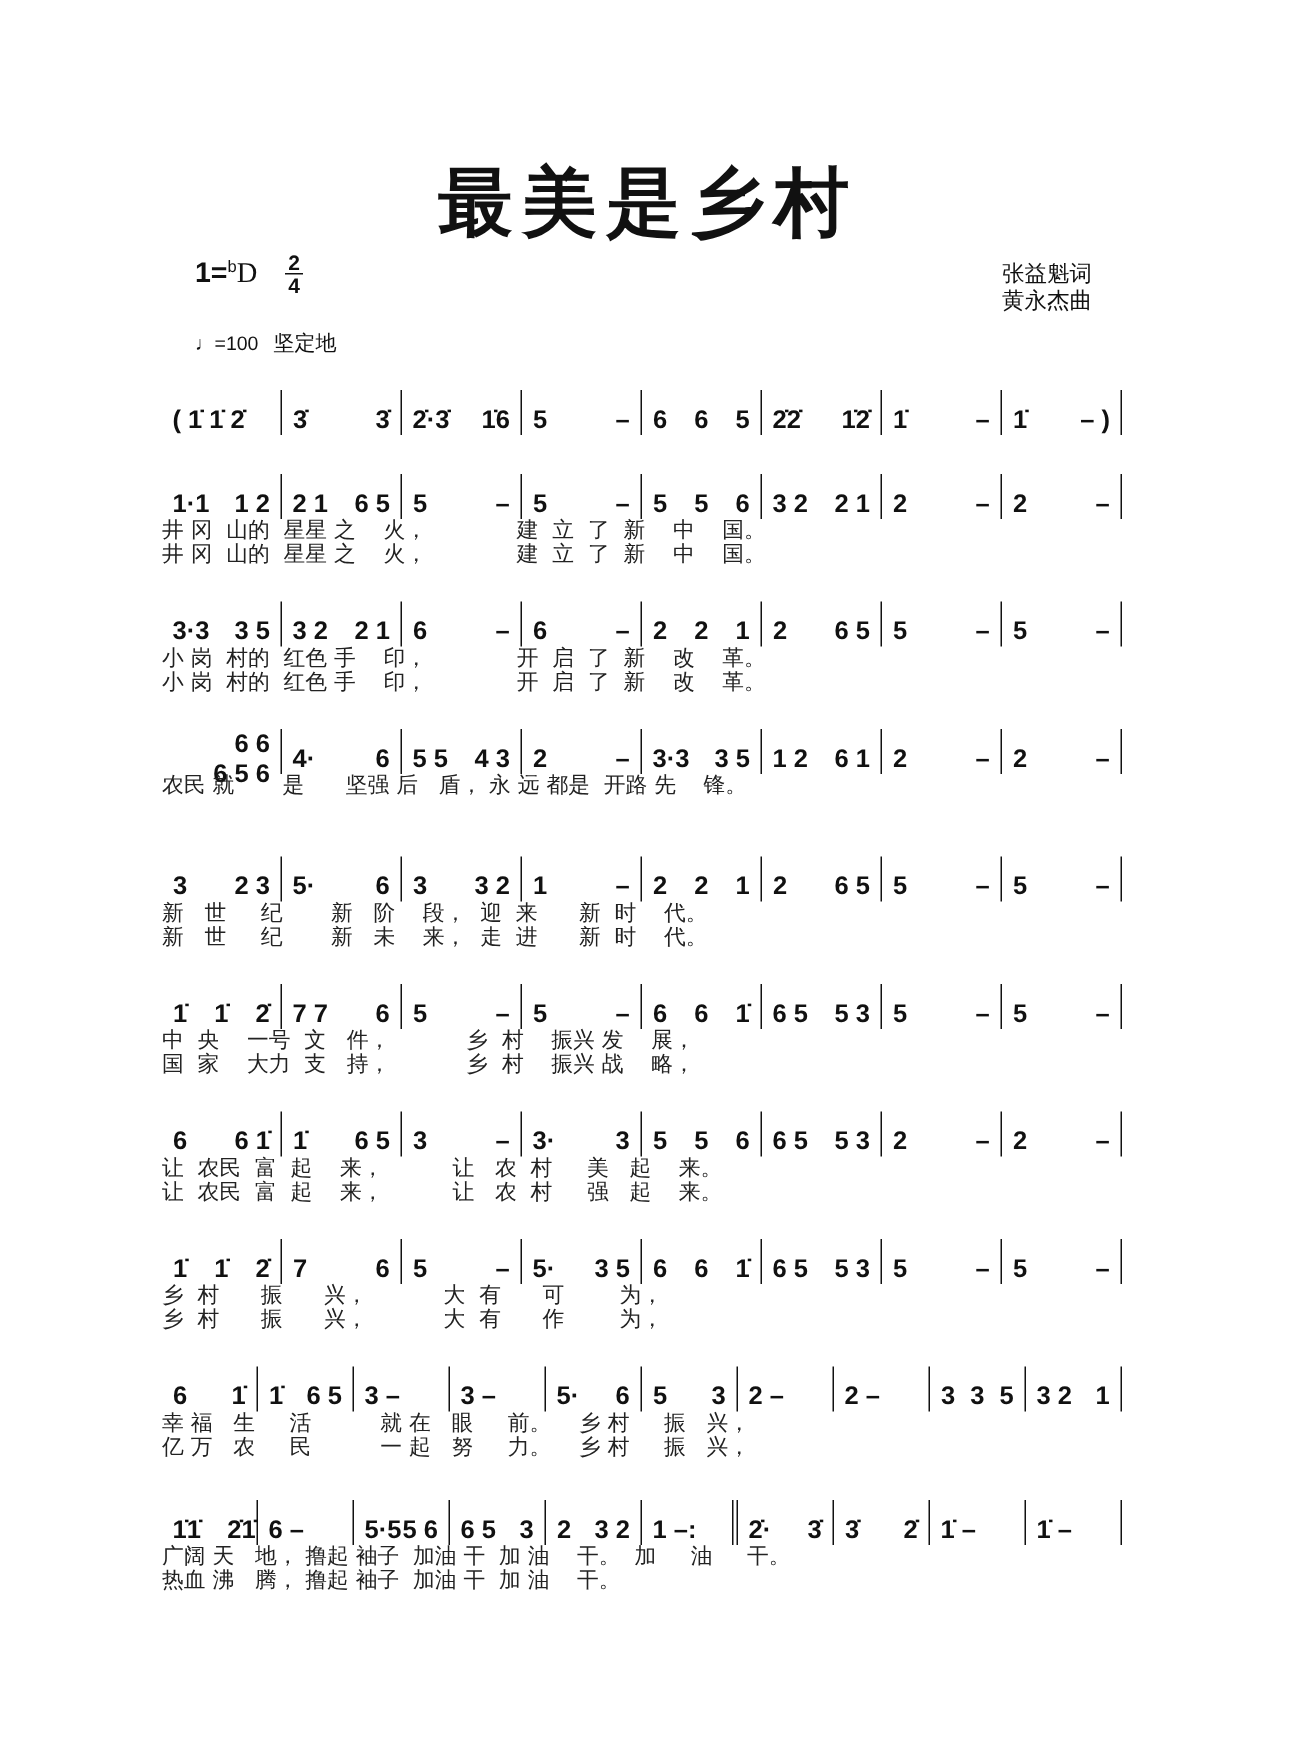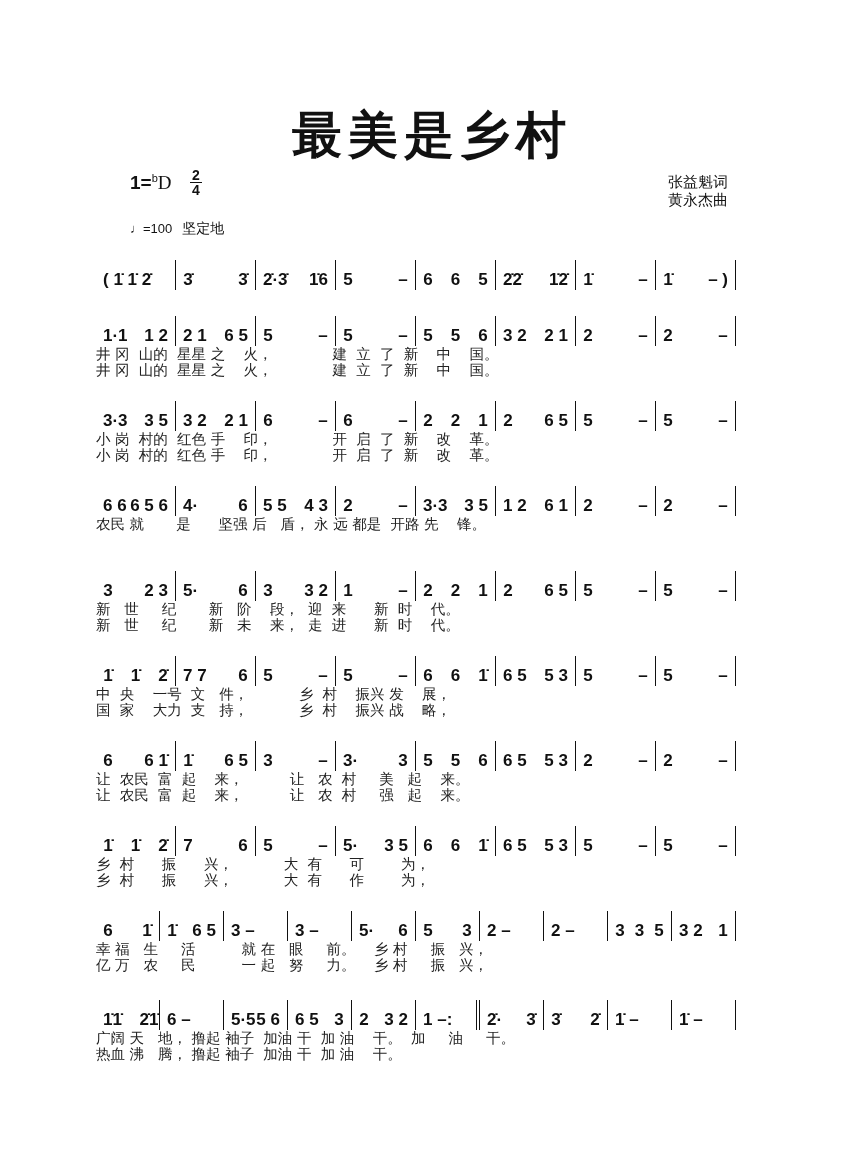--- a/index.html
+++ b/index.html
@@ -10,21 +10,21 @@
          font-size:50px;letter-spacing:6px;margin-top:20px;}
   .key{position:absolute;left:130px;top:172px;font-size:19px;font-weight:bold;}
   .key sup{font-size:11px;font-weight:normal;}
   .key .d{font-family:"Liberation Serif",serif;font-weight:normal;font-size:19px;}
   .ts{position:absolute;left:190px;top:168px;font-size:14px;font-weight:bold;line-height:14px;text-align:center;width:12px;}
   .ts .bar{border-top:1.5px solid #111;}
   .credits{position:absolute;left:668px;top:173px;font-size:15px;line-height:18px;
            font-family:"DejaVu Serif","Liberation Serif",serif;}
   .tempo{position:absolute;left:130px;top:220px;font-size:13px;}
   .tempo .lbl{margin-left:10px;font-size:14px;margin-top:20px;}
-  .row{position:absolute;left:96px;width:640px;}
+  .row{position:absolute;left:108px;width:640px;}
   .notes{position:relative;height:38px;display:flex;align-items:flex-end;}
   .m{position:relative;display:flex;align-items:flex-end;justify-content:space-between;
      height:30px;padding:0 7px;border-right:1.6px solid #111;box-sizing:border-box;}
   .m.dbl{border-right:4px double #111;}
   .n{position:relative;font-weight:bold;font-size:17px;line-height:20px;text-align:center;min-width:10px;}
   .lyr{position:relative;font-family:"DejaVu Serif","Liberation Serif",serif;font-size:14.5px;line-height:16px;
        white-space:pre;letter-spacing:0px;color:#222;}
 </style>
 </head>
 <body>
@@ -156,21 +156,21 @@
         <div class="m" style="width: 80px;">
           <span class="n">5</span>
           <span class="n">–</span>
         </div>
       </div>
       <div class="lyr">小 岗  村的  红色 手    印，             开  启  了  新    改    革。</div>
       <div class="lyr">小 岗  村的  红色 手    印，             开  启  了  新    改    革。</div>
     </div>
     <div class="row" style="top: 478px;">
       <div class="notes">
-        <div class="m" style="width: 80px;">
+        <div class="m" style="width: 80px; flex-direction: column;">
           <span class="n">6 6</span>
           <span class="n">6 5 6</span>
         </div>
         <div class="m" style="width: 80px;">
           <span class="n">4·</span>
           <span class="n">6</span>
         </div>
         <div class="m" style="width: 80px;">
           <span class="n">5 5</span>
           <span class="n">4 3</span>

